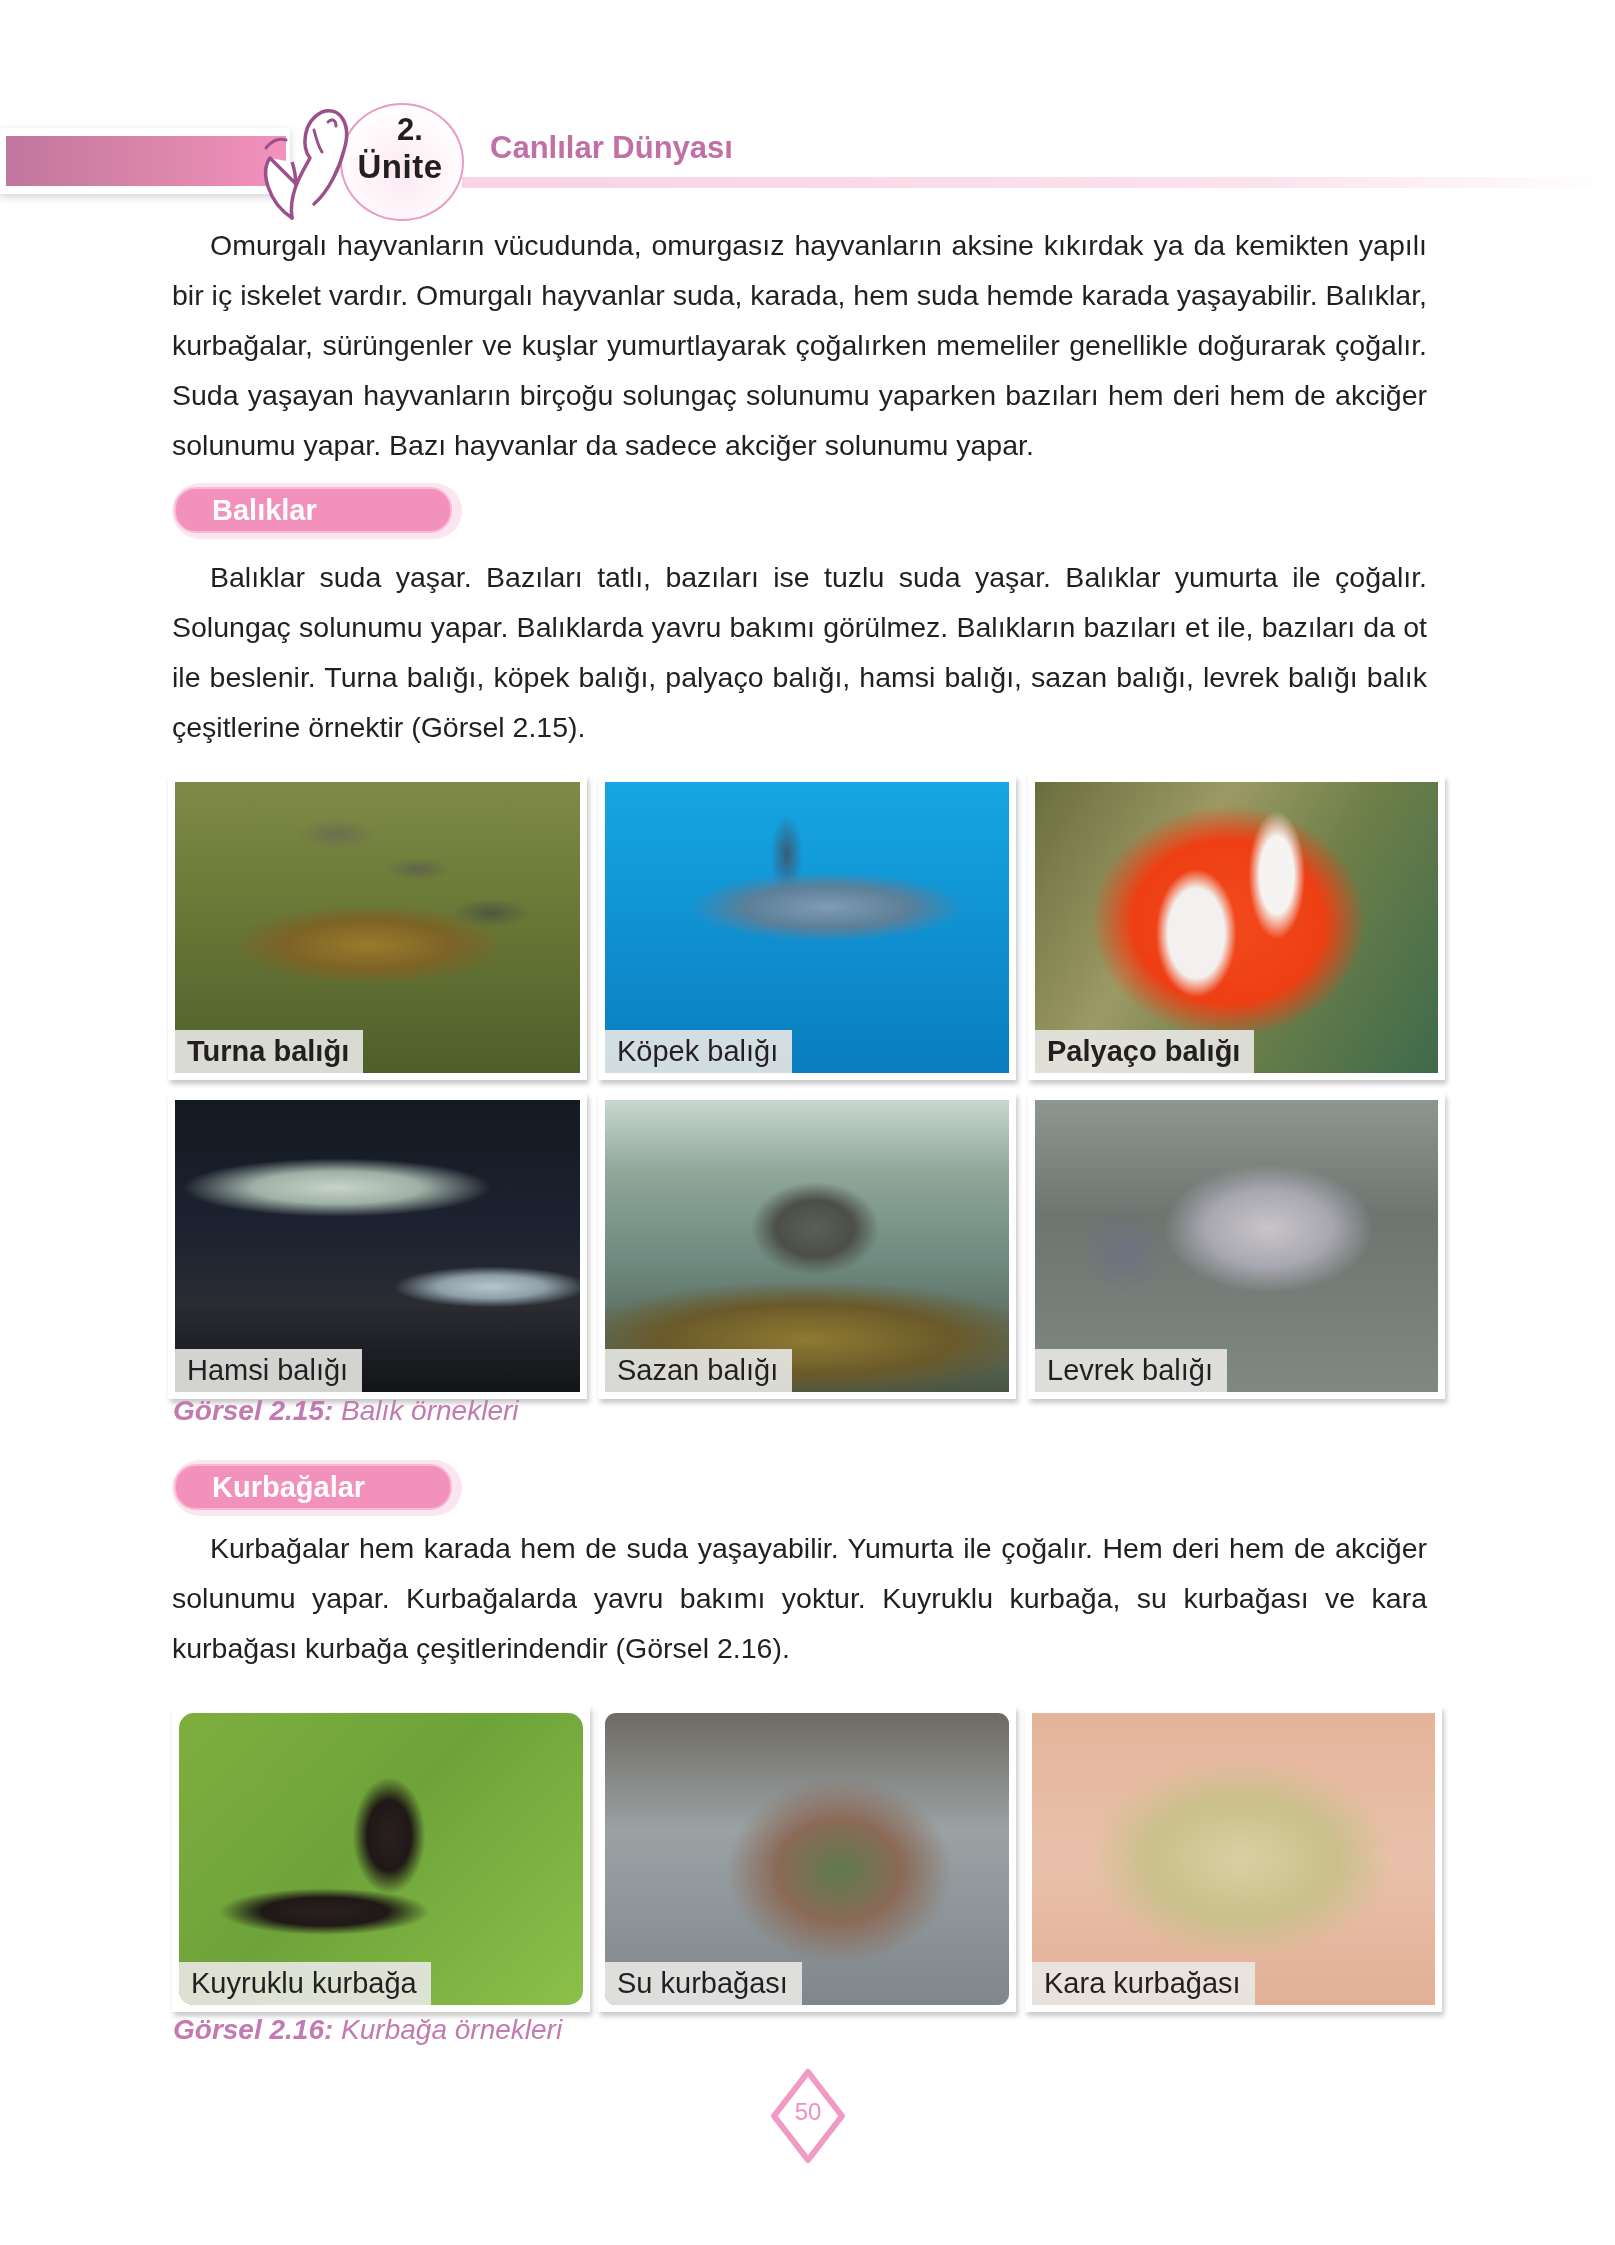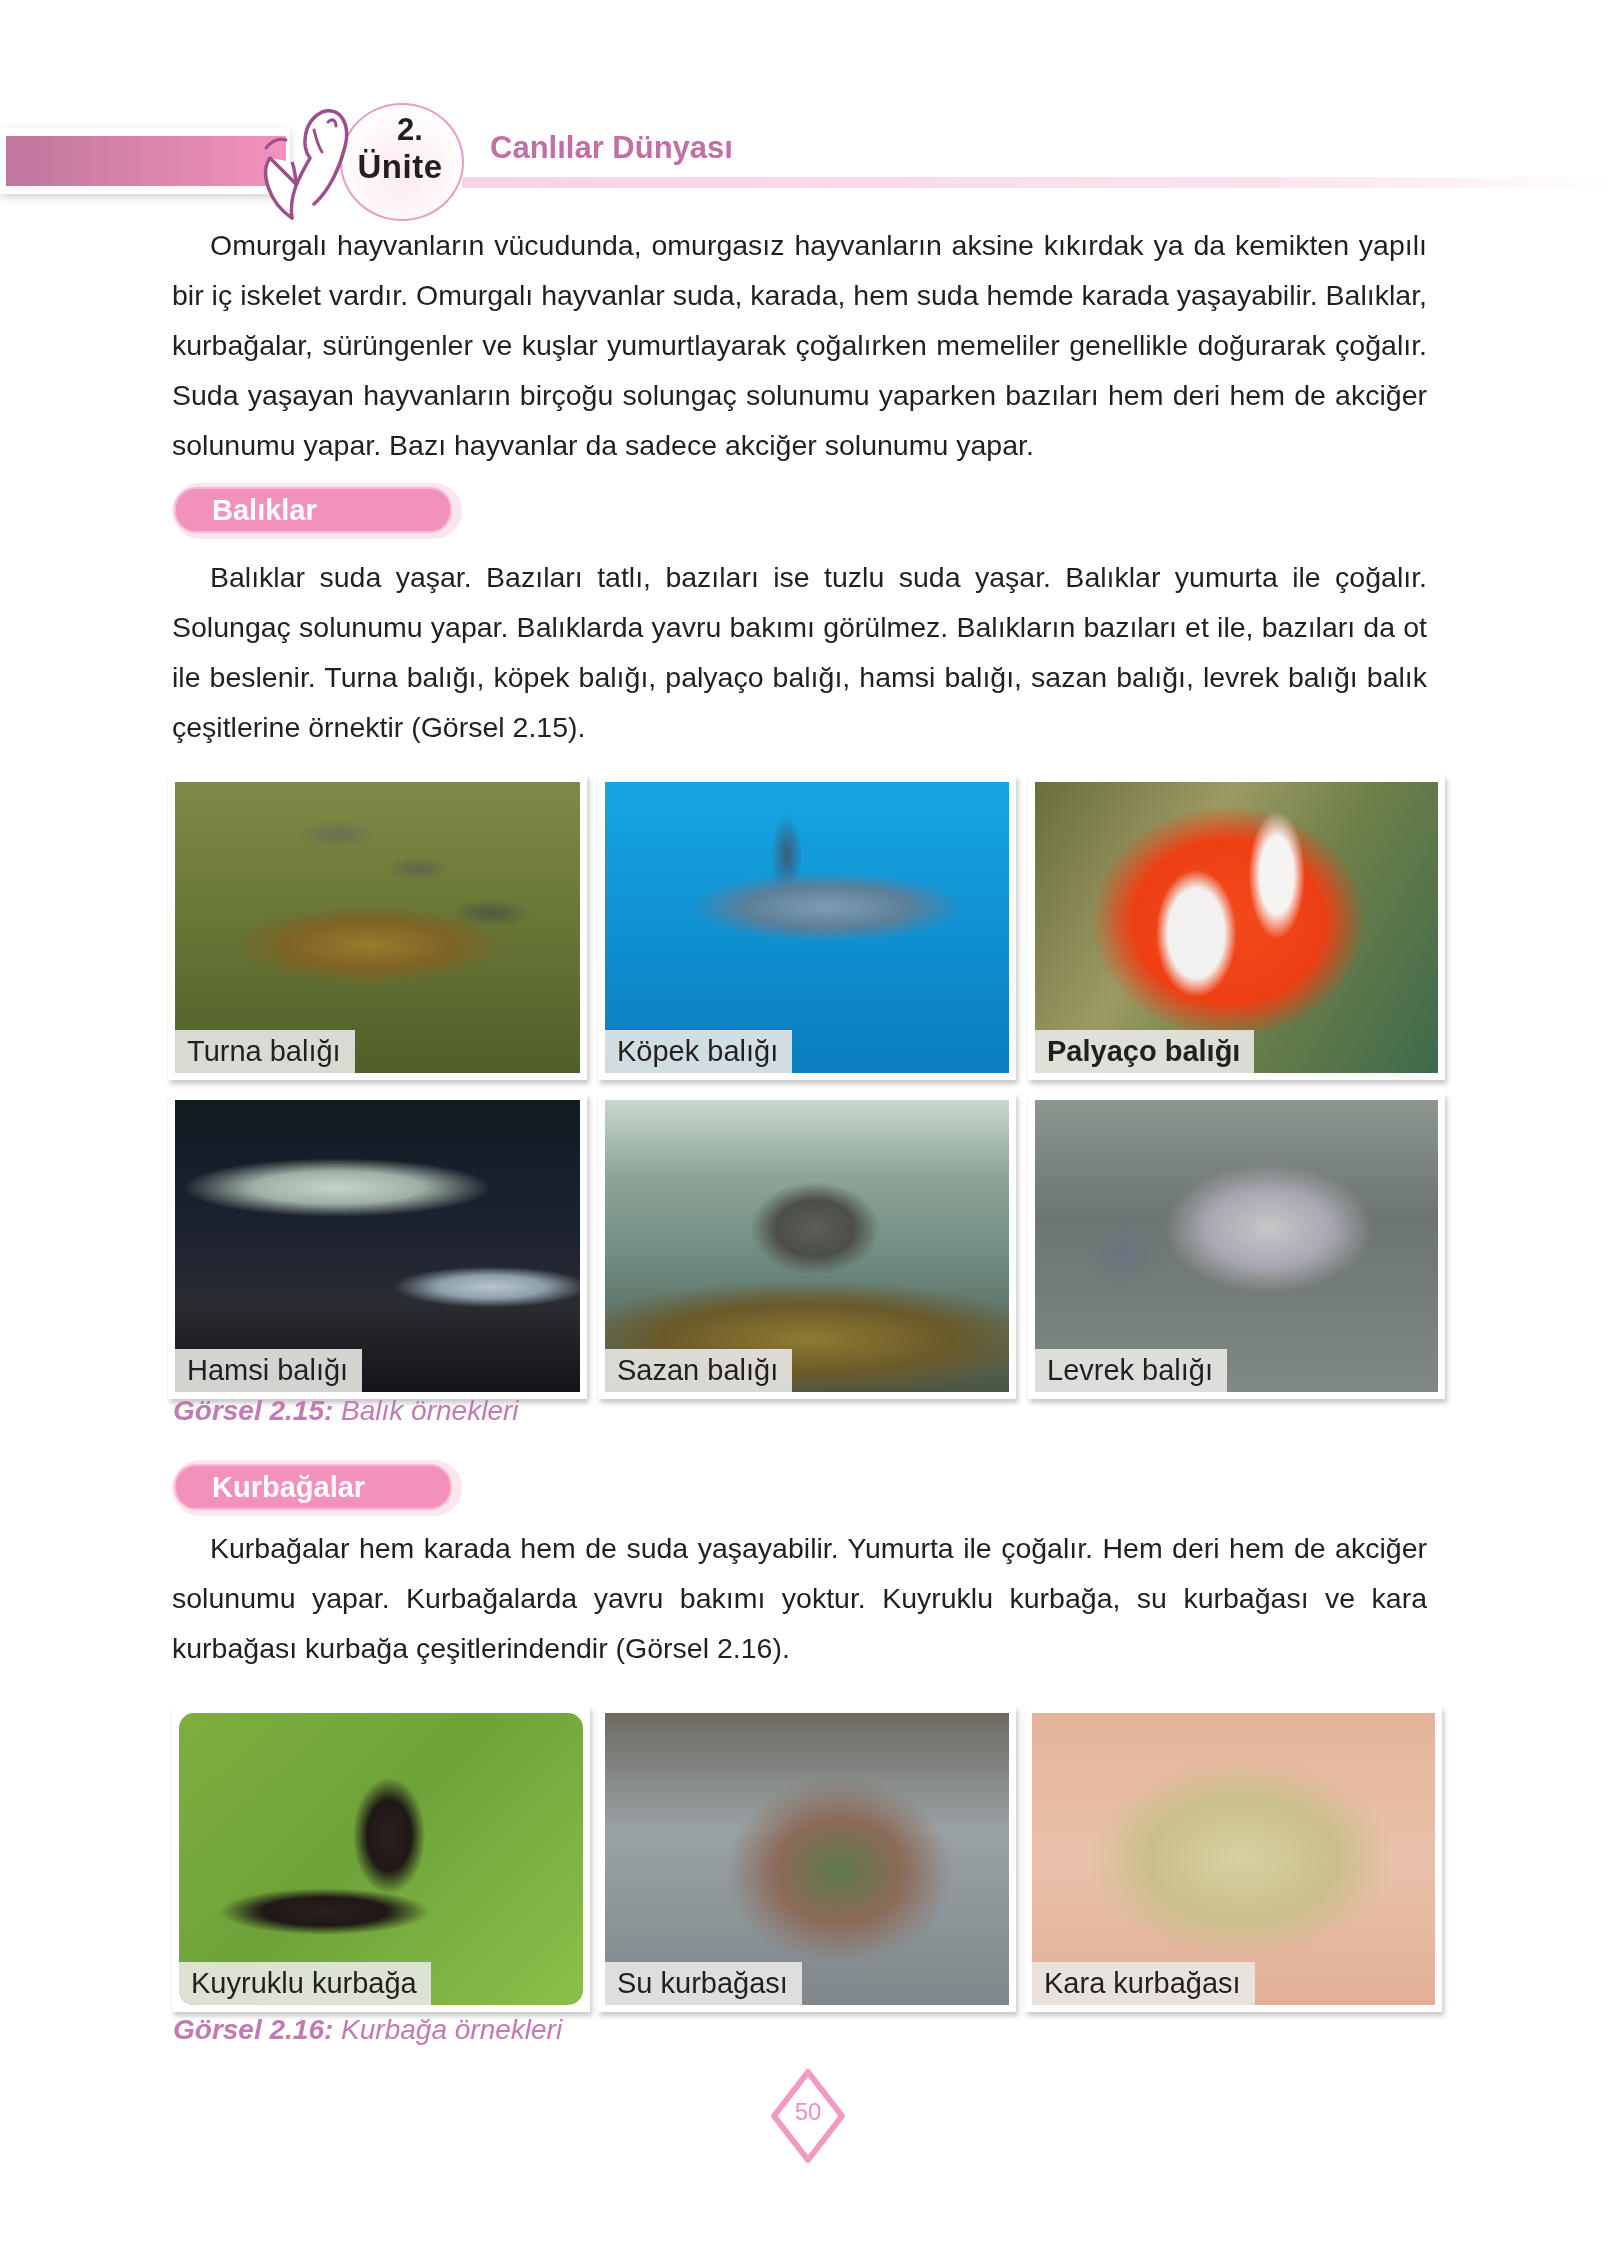--- a/index.html
+++ b/index.html
@@ -78,21 +78,21 @@
 <div class="abs para" style="top:552px;">
   <p>Balıklar suda yaşar. Bazıları tatlı, bazıları ise tuzlu suda yaşar. Balıklar yumurta ile çoğalır. Solungaç solunumu yapar. Balıklarda yavru bakımı görülmez. Balıkların bazıları et ile, bazıları da ot ile beslenir. Turna balığı, köpek balığı, palyaço balığı, hamsi balığı, sazan balığı, levrek balığı balık çeşitlerine örnektir (Görsel 2.15).</p>
 </div>
 
 <div class="abs frame" style="left:168px; top:775px; width:419px; height:305px;">
   <div class="photo" style="background:
          radial-gradient(ellipse 34% 14% at 48% 56%, #9b7a2c 0%, #7d6326 60%, rgba(110,100,40,0) 100%),
          radial-gradient(ellipse 10% 5% at 40% 18%, #6b6e52 0%, rgba(0,0,0,0) 100%),
          radial-gradient(ellipse 8% 4% at 60% 30%, #5f6449 0%, rgba(0,0,0,0) 100%),
          radial-gradient(ellipse 10% 5% at 78% 45%, #4e5840 0%, rgba(0,0,0,0) 100%),
-         linear-gradient(180deg, #7f8a46 0%, #6c7a38 40%, #4f5f2a 100%);">
+         linear-gradient(180deg, #7f8a46 0%, #6c7a38 40%, #4f5f2a 100%); font-weight: bold;">
     <div class="label">Turna balığı</div>
   </div>
 </div>
 <div class="abs frame" style="left:598px; top:775px; width:418px; height:305px;">
   <div class="photo" style="background:
          radial-gradient(ellipse 34% 12% at 55% 43%, #7f9cb2 0%, #5c7f99 60%, rgba(40,120,170,0) 100%),
          radial-gradient(ellipse 4% 14% at 45% 25%, #3b5c78 0%, rgba(0,0,0,0) 100%),
          linear-gradient(180deg, #16a6e3 0%, #0f8fd0 55%, #0a7dbd 100%);">
     <div class="label">Köpek balığı</div>
   </div>
@@ -145,21 +145,21 @@
   <div class="photo" style="background:
          radial-gradient(ellipse 26% 8% at 36% 68%, #2a211f 0%, #1f1816 60%, rgba(0,0,0,0) 100%),
          radial-gradient(ellipse 9% 20% at 52% 42%, #2a211f 0%, #1f1816 60%, rgba(0,0,0,0) 100%),
          linear-gradient(135deg, #7fae3e 0%, #6ea33a 45%, #8cc04a 100%); border-radius: 15px;">
     <div class="label">Kuyruklu kurbağa</div>
   </div>
 </div>
 <div class="abs frame" style="left:598px; top:1706px; width:418px; height:306px;">
   <div class="photo" style="background:
          radial-gradient(ellipse 28% 32% at 58% 54%, #5f7a4c 0%, #8b6a58 55%, rgba(0,0,0,0) 100%),
-         linear-gradient(180deg, #6e6a62 0%, #9aa2a4 40%, #7f878c 100%);">
+         linear-gradient(180deg, #6e6a62 0%, #9aa2a4 40%, #7f878c 100%); border-radius: 11px;">
     <div class="label">Su kurbağası</div>
   </div>
 </div>
 <div class="abs frame" style="left:1025px; top:1706px; width:417px; height:306px;">
   <div class="photo" style="background:
          radial-gradient(ellipse 38% 34% at 52% 50%, #d8d0a2 0%, #c9c08a 60%, rgba(0,0,0,0) 100%),
          linear-gradient(180deg, #e4b49a 0%, #e9c1aa 50%, #e2b096 100%);">
     <div class="label">Kara kurbağası</div>
   </div>
 </div>

